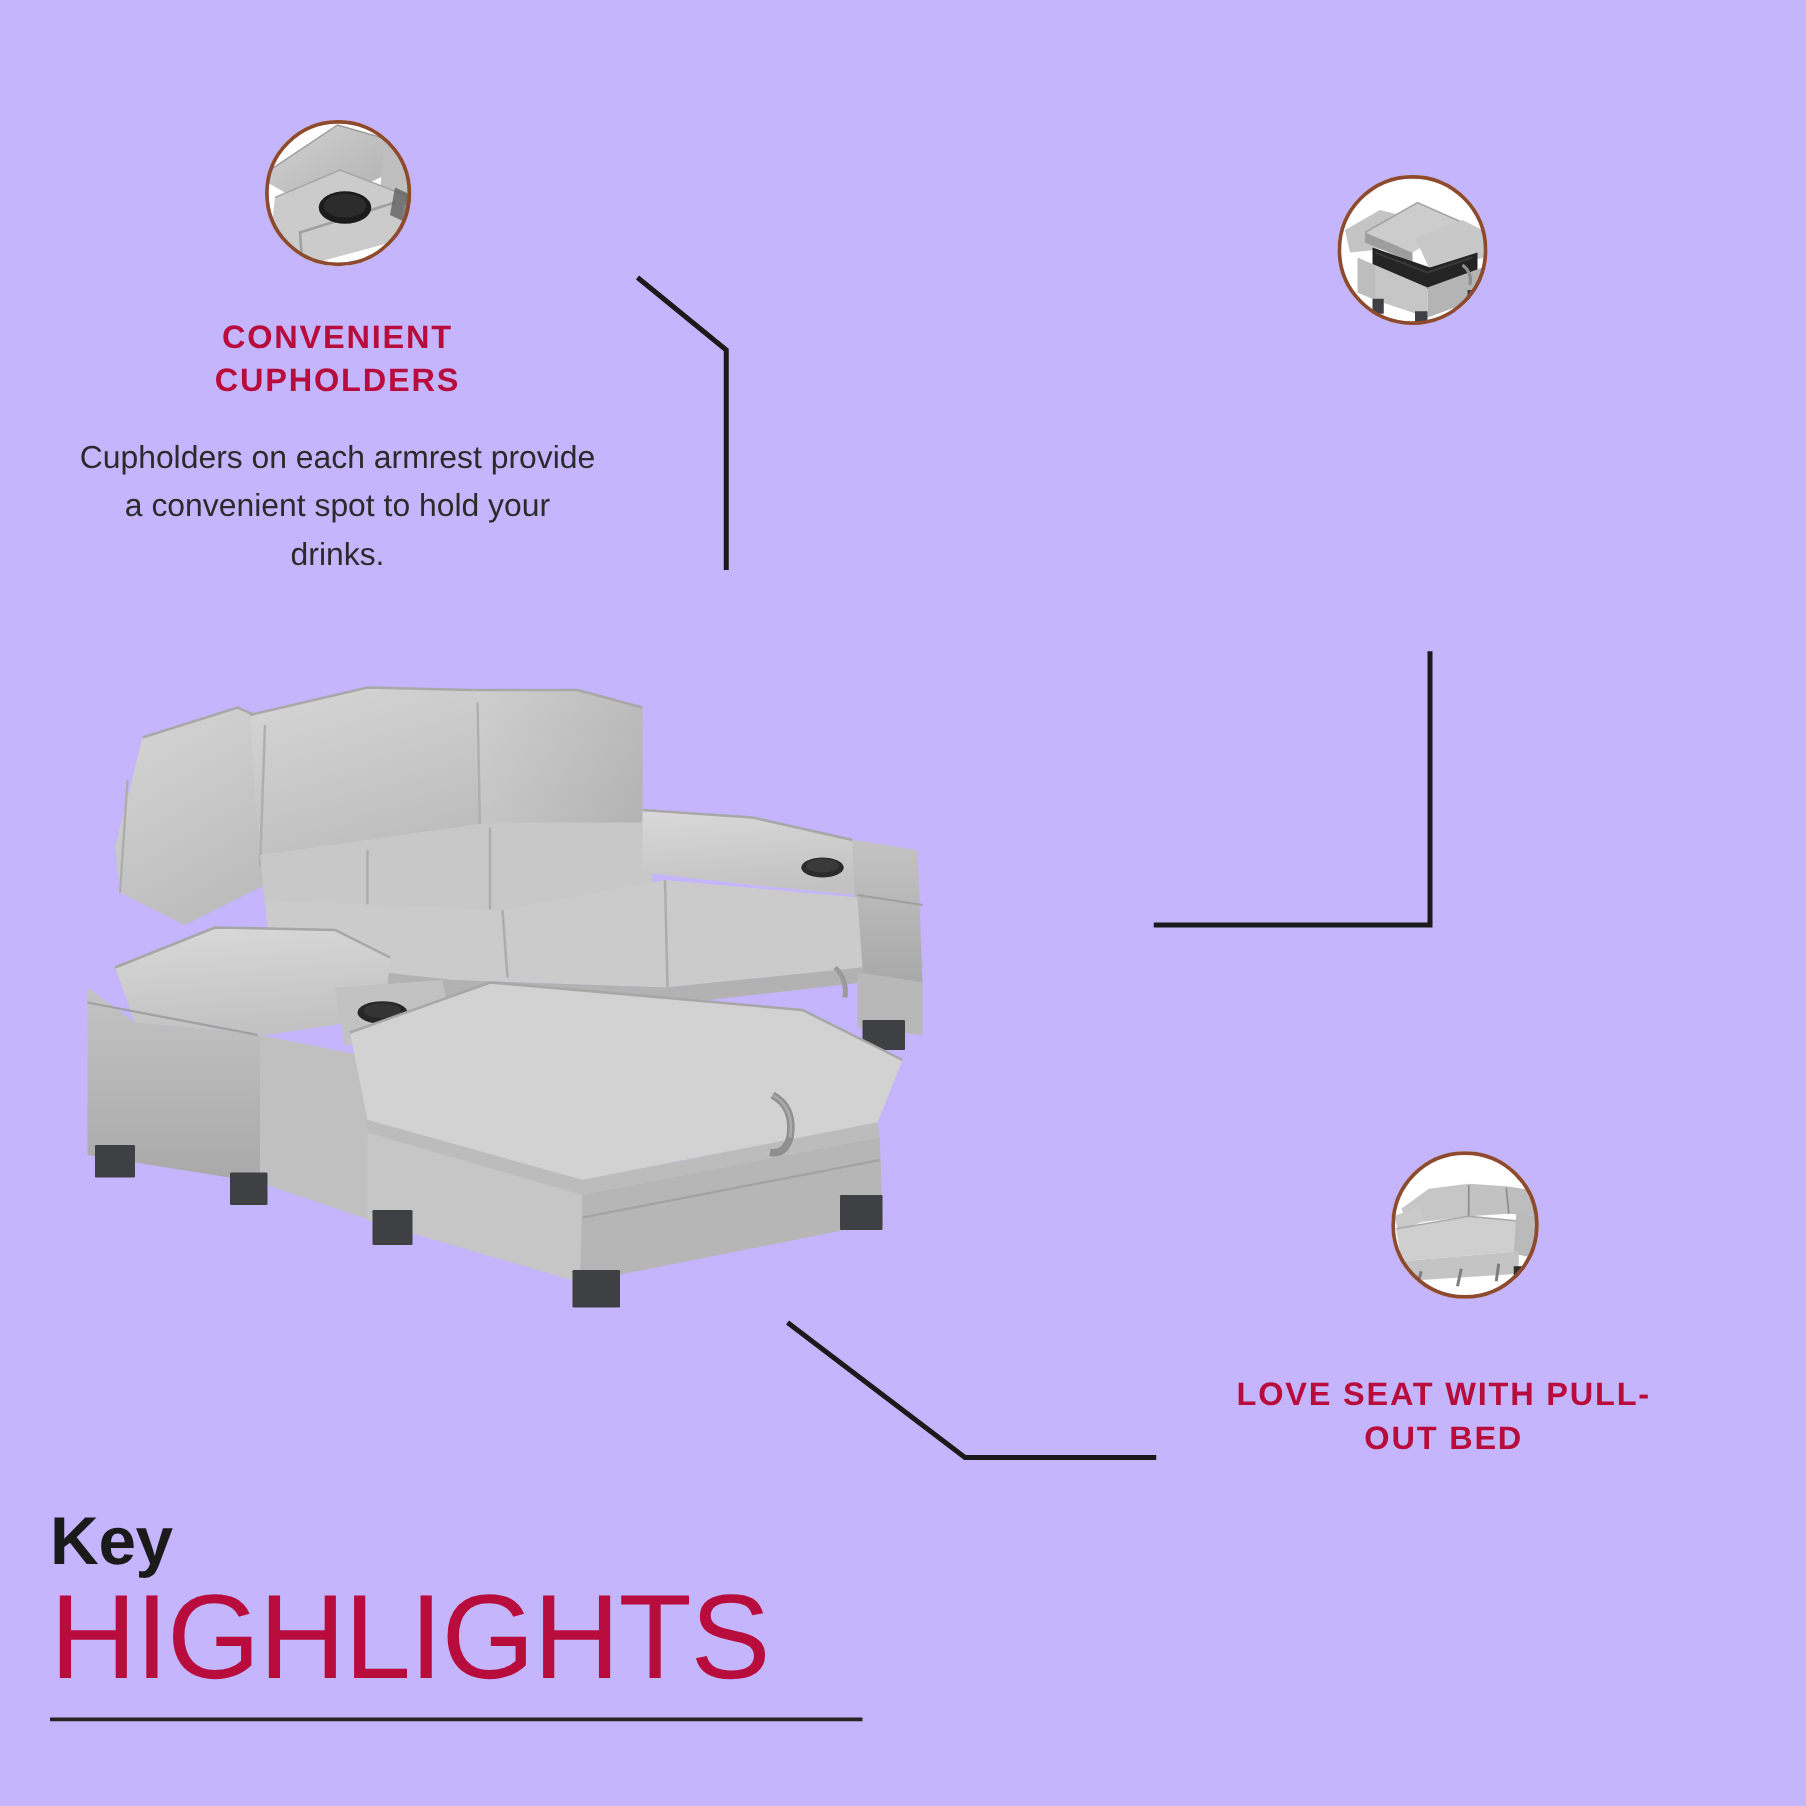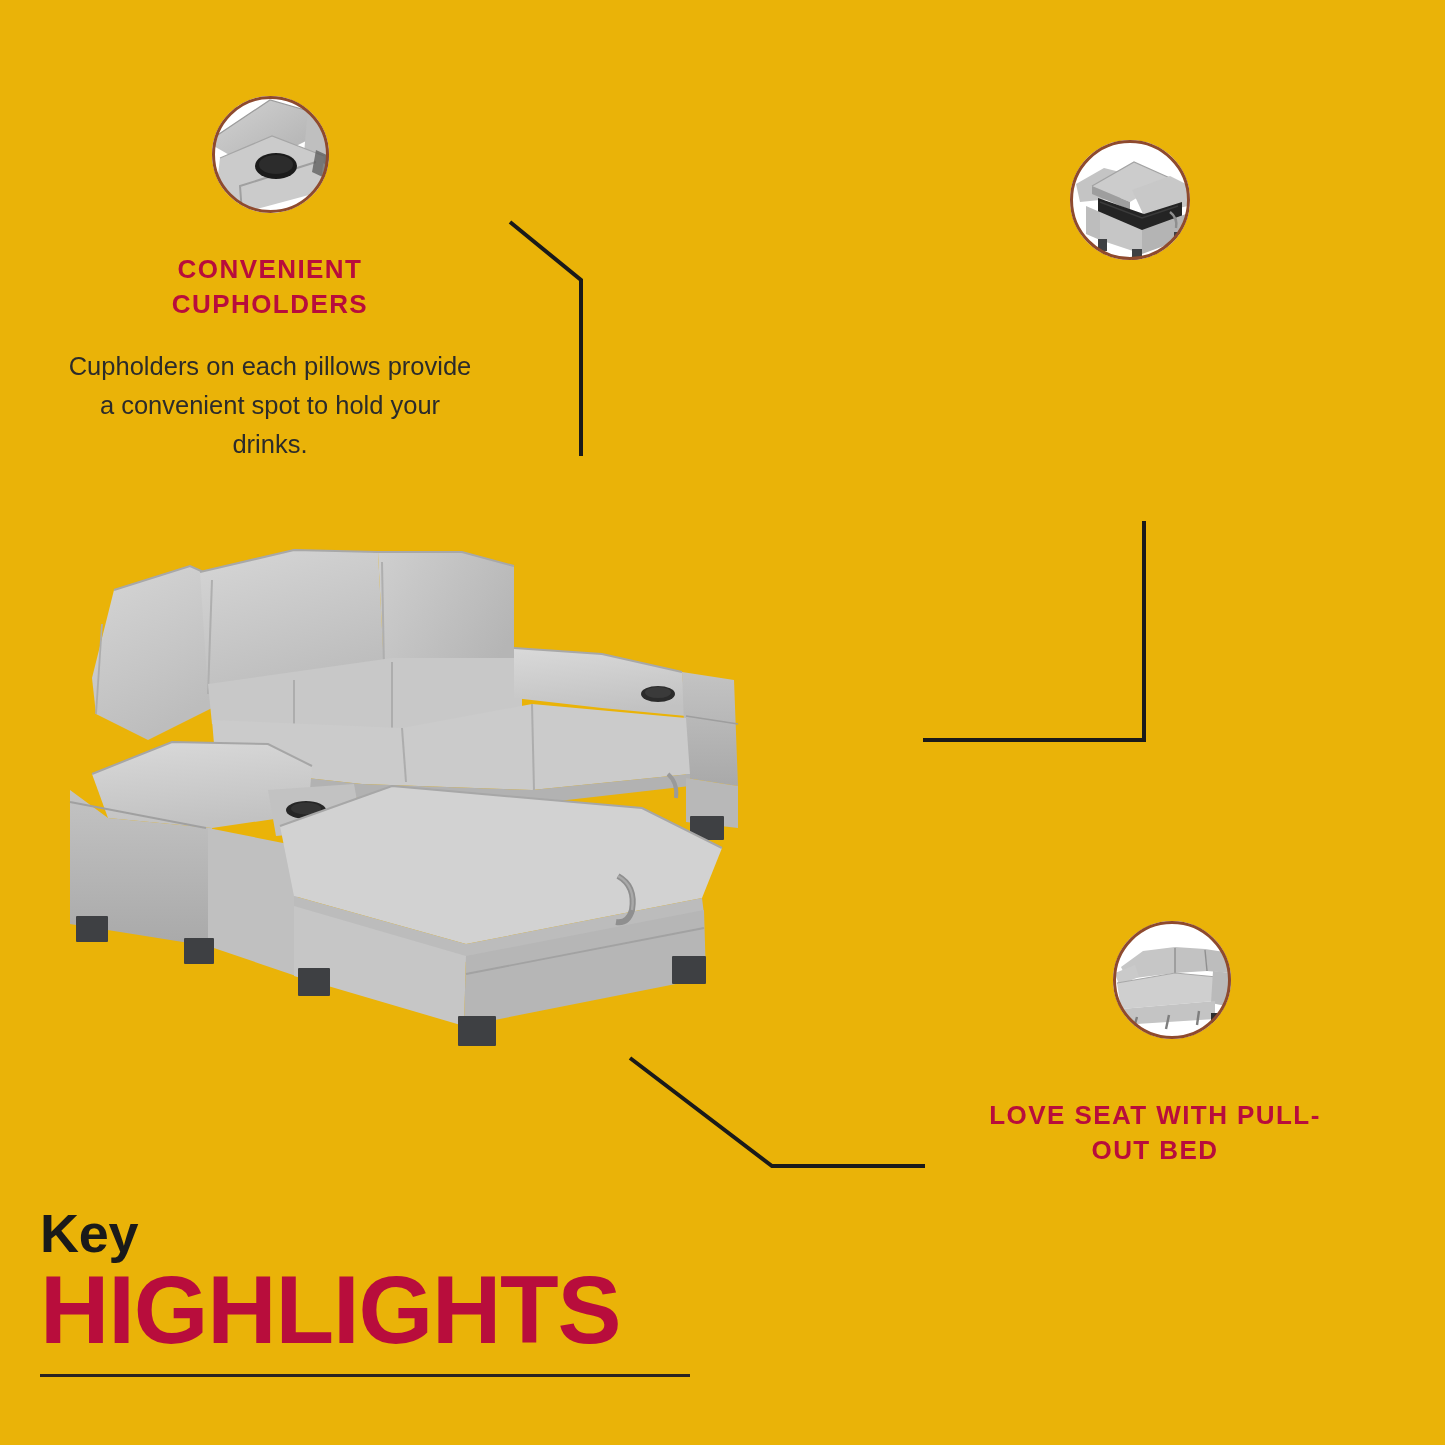--- a/index.html
+++ b/index.html
@@ -5,21 +5,21 @@
 <style>
   html, body {
     margin: 0;
     padding: 0;
     background: #FCEFE9;
   }
   #canvas {
     position: relative;
     width: 1445px;
     height: 1445px;
-    background: #eab308;
+    background: #c4b5fd;
     font-family: "Liberation Sans", sans-serif;
     overflow: hidden;
   }
 
   
   #connectors {
     position: absolute;
     left: 0; top: 0;
     width: 1445px;
     height: 1445px;
@@ -67,21 +67,21 @@
   .title-key {
     font-size: 54px;
     font-weight: 700;
     color: #1A1A1A;
     line-height: 0.96;
     letter-spacing: -0.005em;
     margin: 0;
   }
   .title-highlights {
     font-size: 96px;
-    font-weight: 700;
+    font-weight: 400;
     color: #B80D3C;
     line-height: 1.0;
     letter-spacing: -0.012em;
     margin: 2px 0 0 0;
   }
   .title-rule {
     margin-top: 16px;
     width: 650px;
     height: 3px;
     background: #2A2320;
@@ -211,21 +211,21 @@
       </g>
     </svg>
   </div>
   <div class="thumb-ring" style="left:1113px; top:921px; width:118px; height:118px;"></div>
 
   <div class="feature" style="left:60px; top:252px; width:420px;">
     <h3 class="feature-title">
       <span>CONVENIENT</span><br>
       <span>CUPHOLDERS</span>
     </h3>
-    <p class="feature-body">Cupholders on each pillows provide a convenient spot to hold your drinks.</p>
+    <p class="feature-body">Cupholders on each armrest provide a convenient spot to hold your drinks.</p>
   </div>
 
 
   <div class="feature" style="left:935px; top:1098px; width:440px;">
     <h3 class="feature-title">
       <span>LOVE SEAT WITH PULL-</span><br>
       <span>OUT BED</span>
     </h3>
   </div>
 

